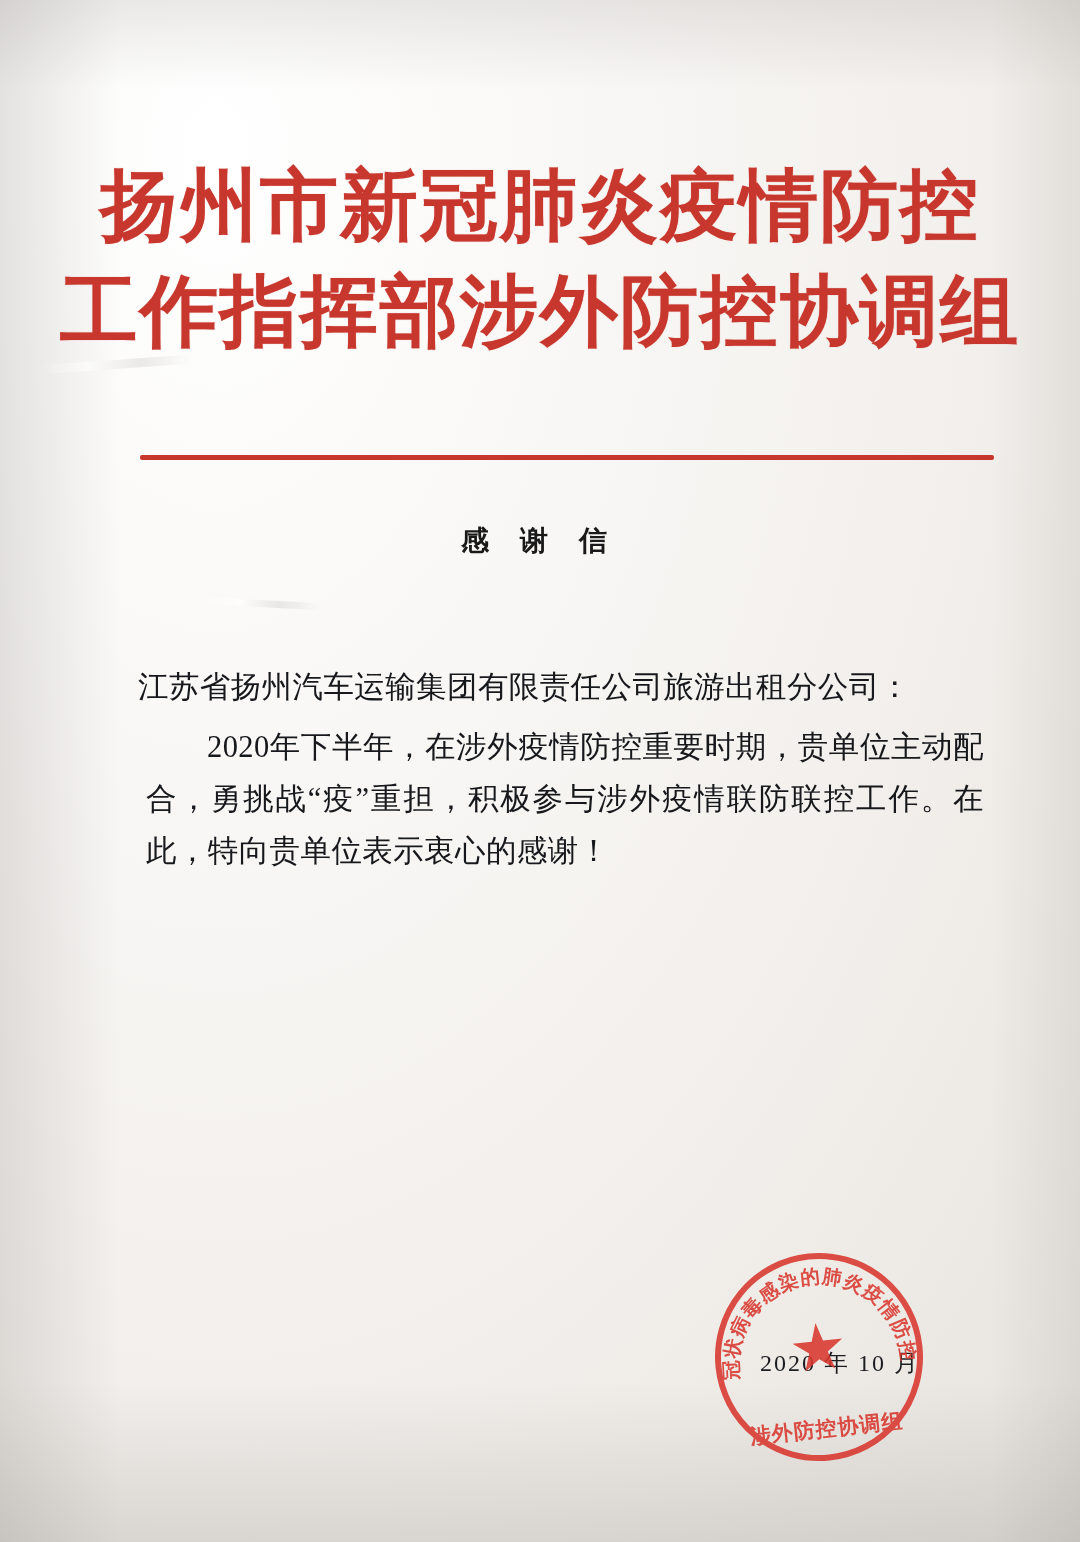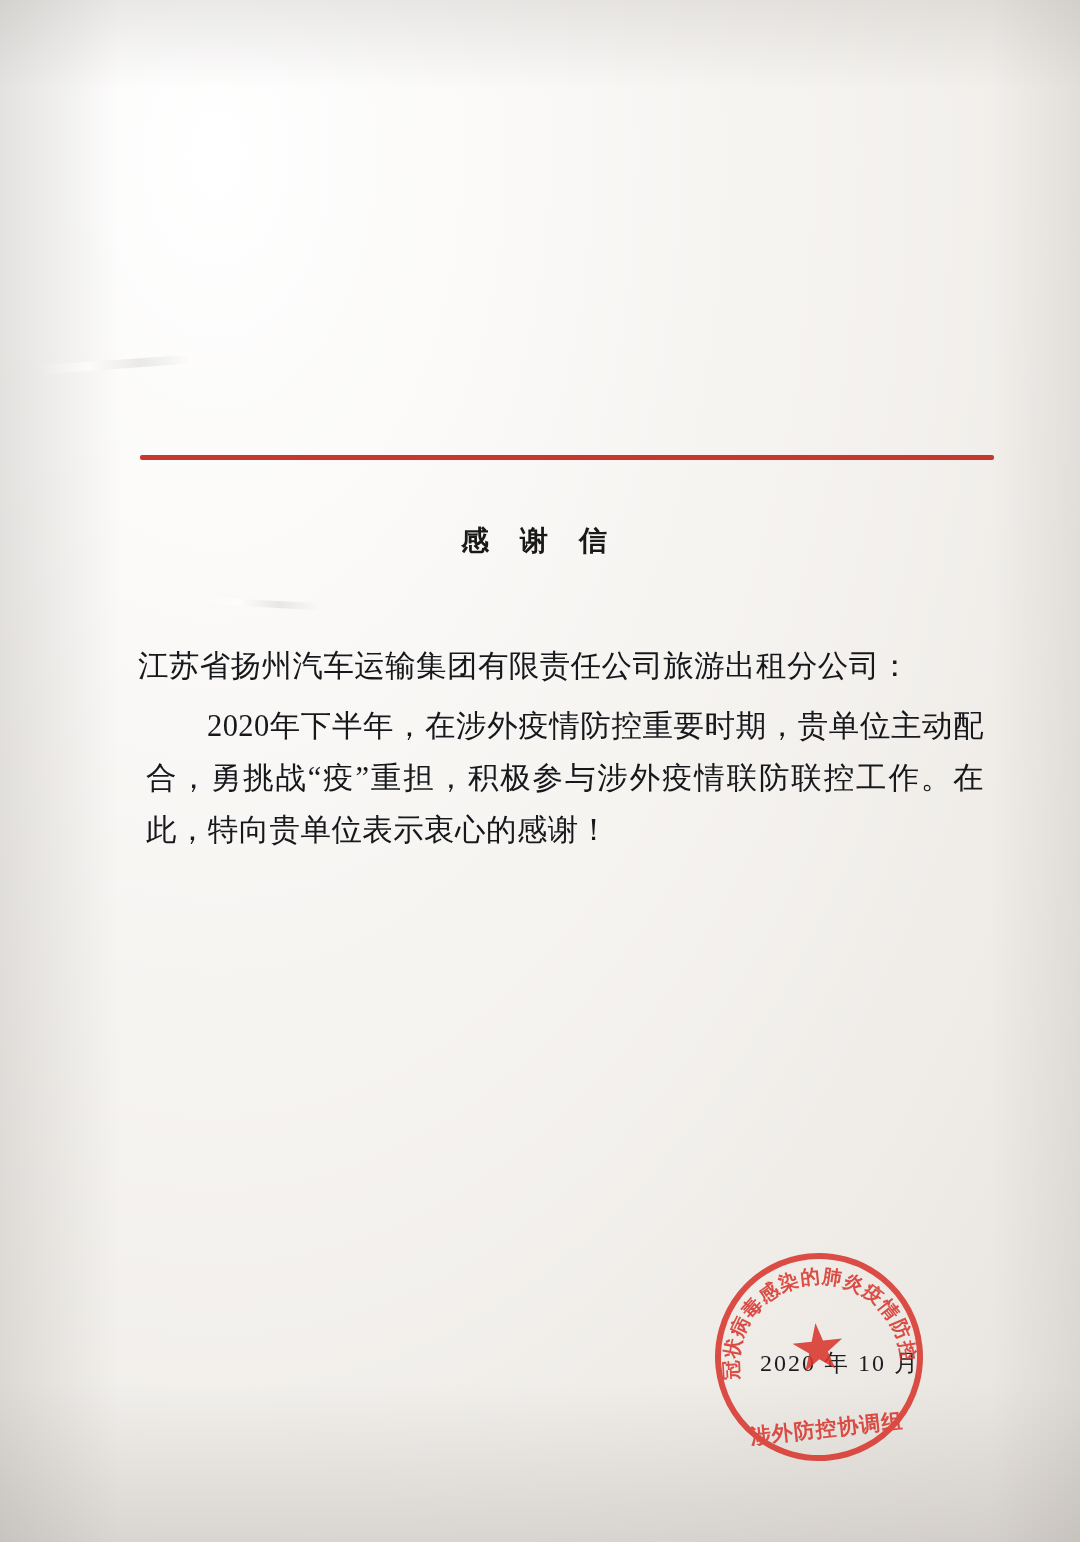--- a/index.html
+++ b/index.html
@@ -87,21 +87,21 @@
     font-size: 28px;
     font-weight: bold;
     letter-spacing: 12px;
     color: #191919;
     font-family: "Liberation Serif", "DejaVu Serif", serif;
   }
   .content {
     position: absolute;
     left: 138px;
     right: 88px;
-    top: 640px;
+    top: 661px;
     color: #16181c;
     font-size: 30.5px;
     line-height: 52px;
     letter-spacing: 0.4px;
     text-align: justify;
   }
   .salutation {
     margin: 0 0 4px 0;
   }
   .para {
@@ -178,20 +178,24 @@
 
 <div id="page">
 
   <div class="paper-shade-left"></div>
   <div class="paper-shade-top"></div>
   <div class="paper-shade-right"></div>
   <div class="paper-shade-bottom"></div>
   <div class="crease" style="left:40px; top:360px; width:150px; height:9px; transform:rotate(-4deg);"></div>
   <div class="crease" style="left:200px; top:600px; width:120px; height:7px; transform:rotate(3deg);"></div>
 
+  <div class="letterhead">
+    <div class="letterhead-line">扬州市新冠肺炎疫情防控</div>
+    <div class="letterhead-line">工作指挥部涉外防控协调组</div>
+  </div>
   <div class="letterhead-rule"></div>
 
   <div class="doc-title">感 谢 信</div>
 
   <div class="content">
     <p class="salutation">江苏省扬州汽车运输集团有限责任公司旅游出租分公司：</p>
     <p class="para">2020年下半年，在涉外疫情防控重要时期，贵单位主动配合，勇挑战“疫”重担，积极参与涉外疫情联防联控工作。在此，特向贵单位表示衷心的感谢！</p>
   </div>
 
   <div class="dateline">2020 年 10 月</div>

